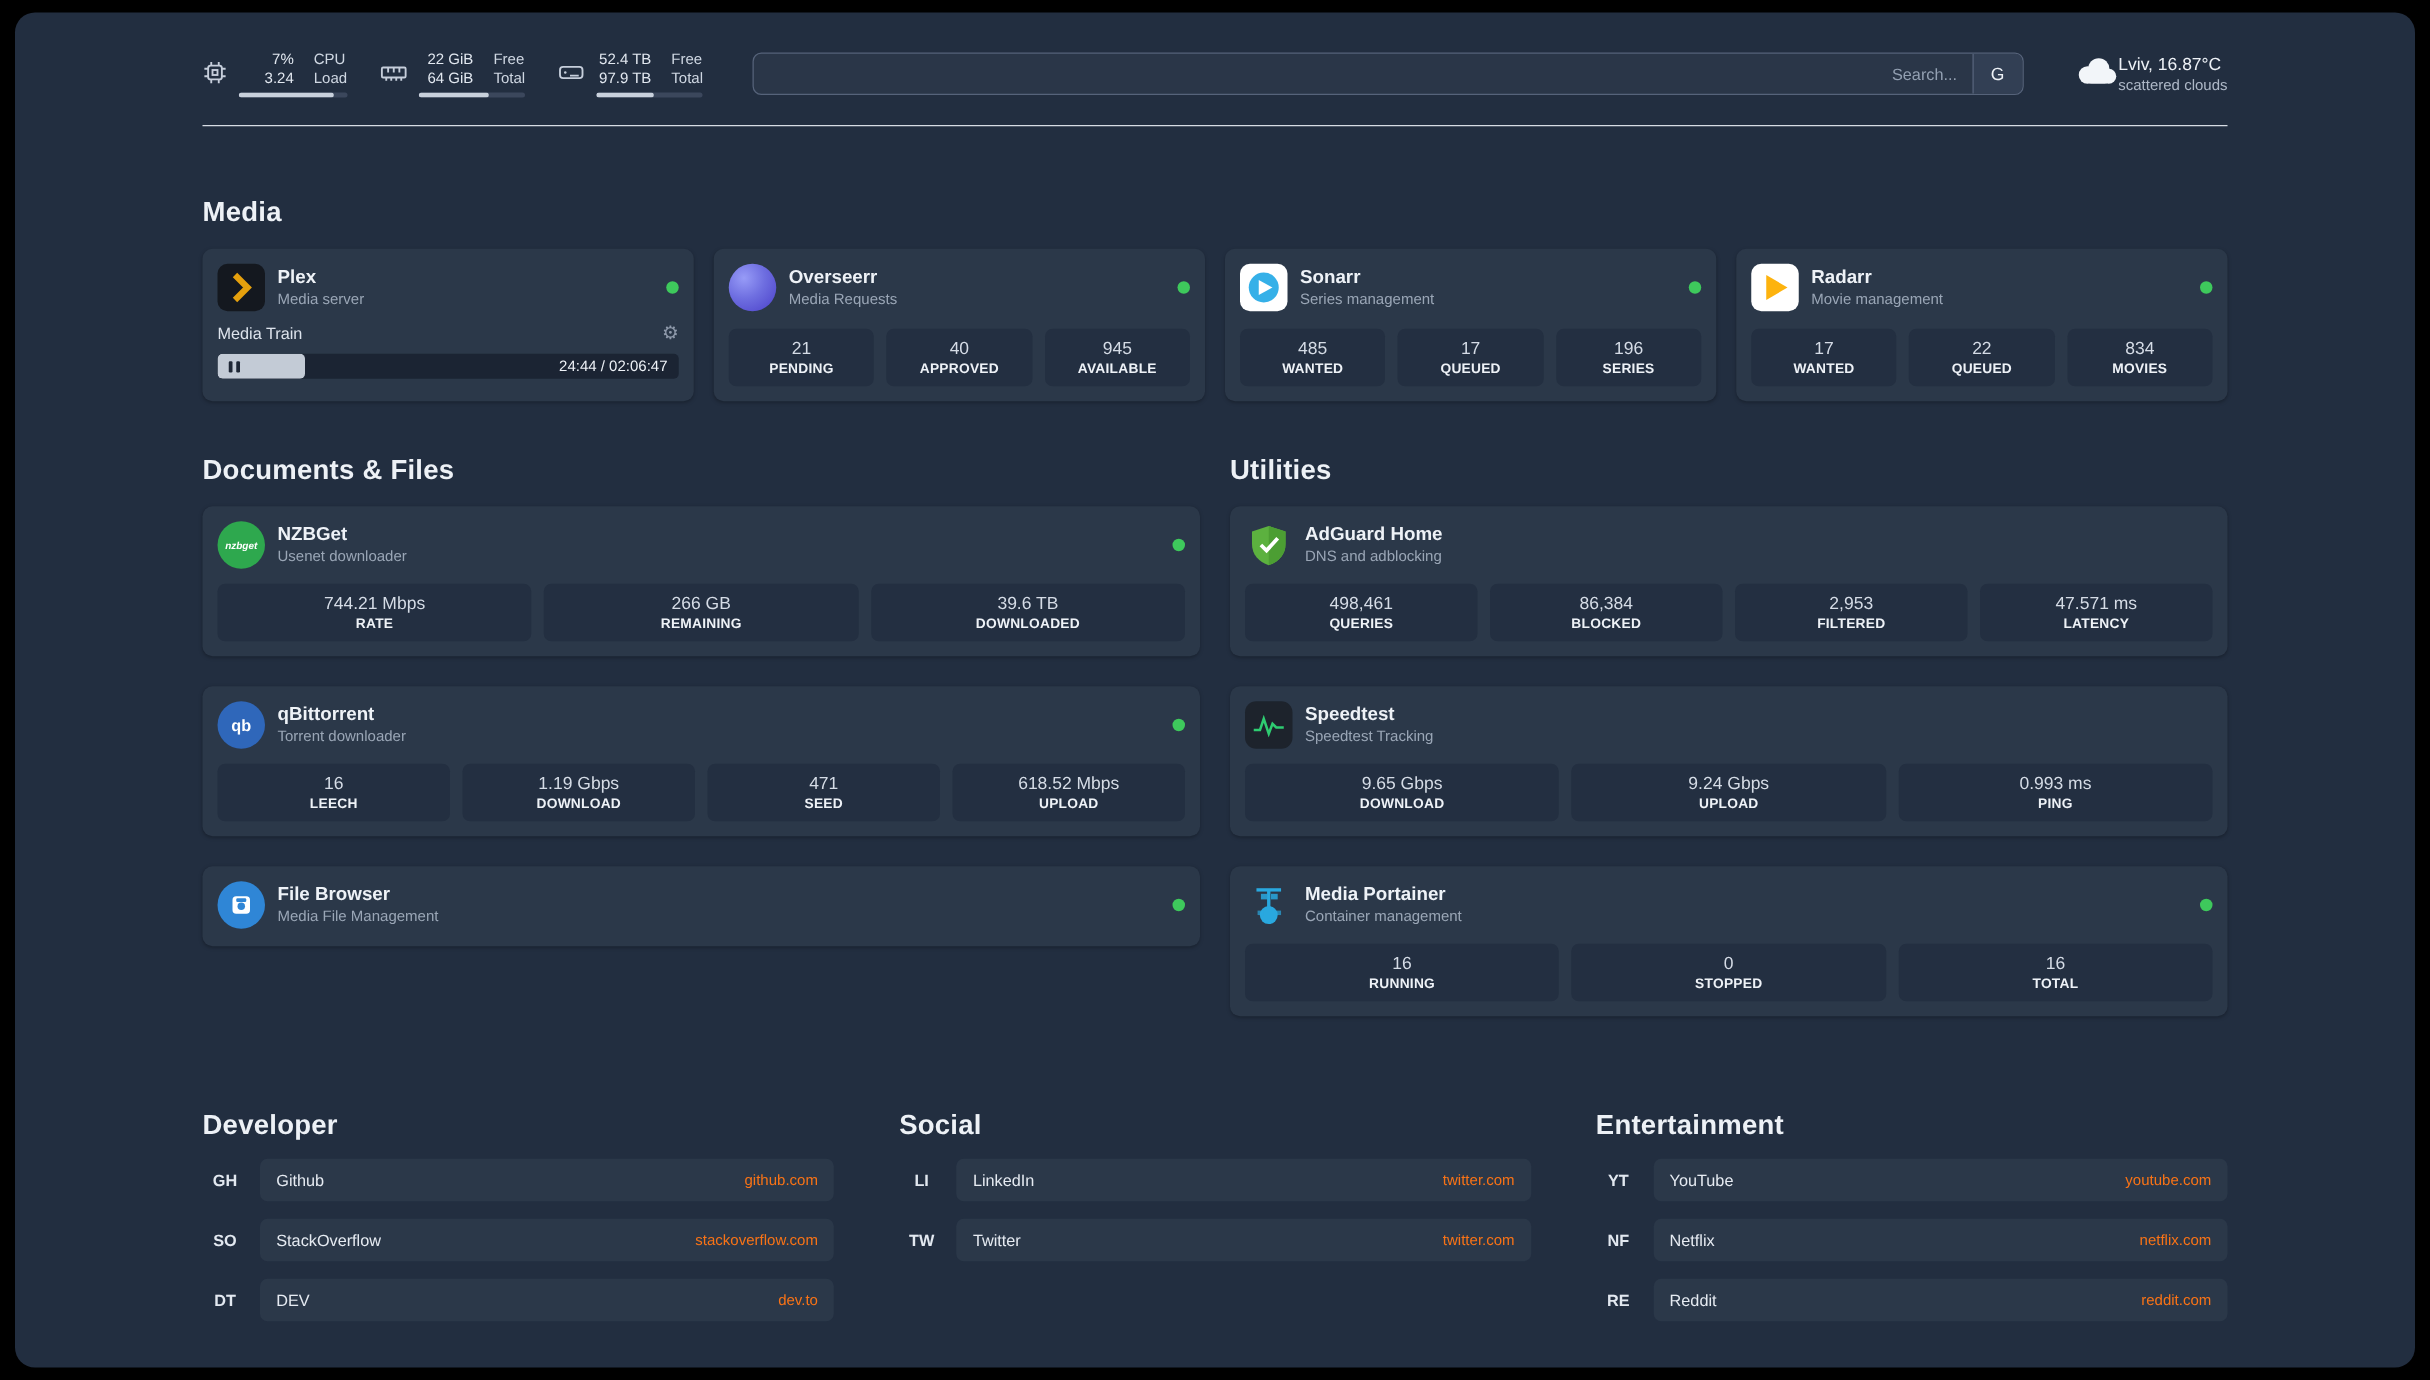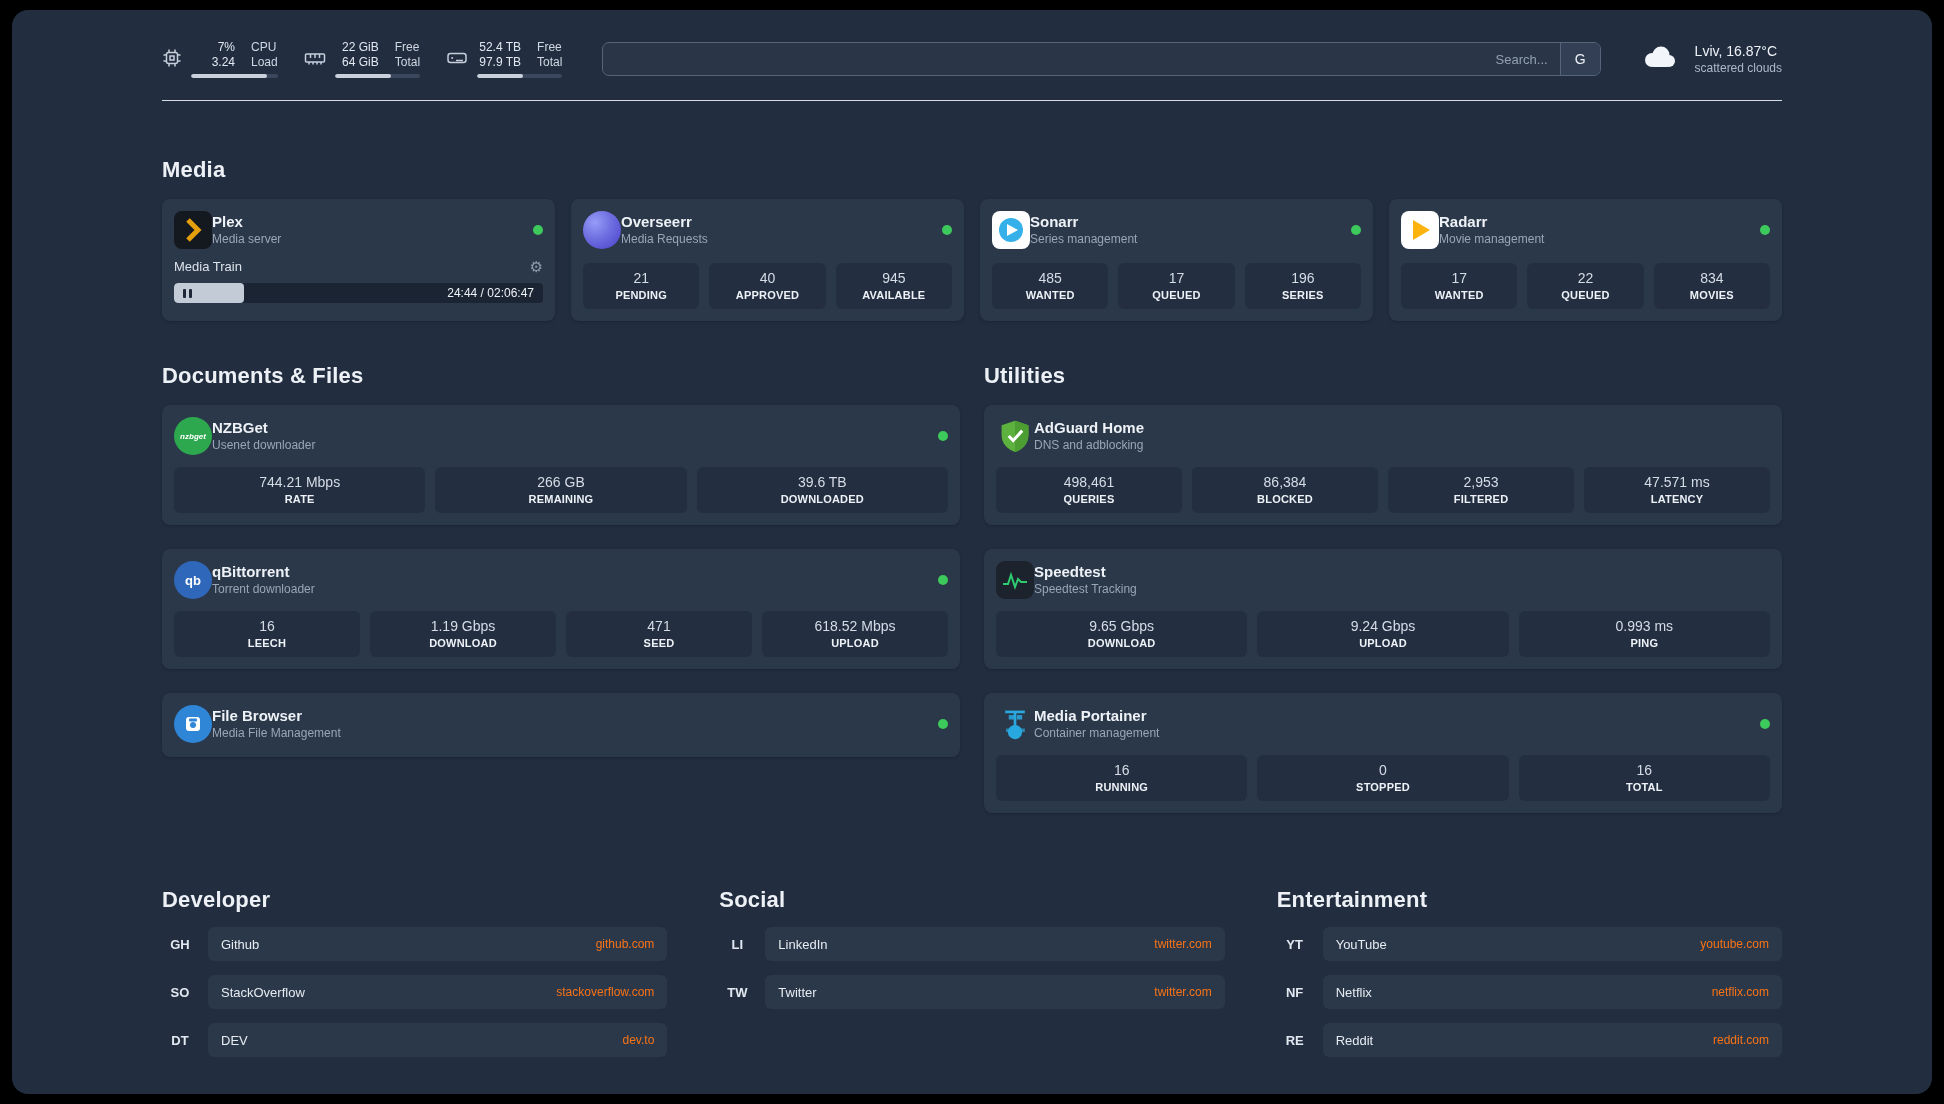--- a/index.html
+++ b/index.html
@@ -15,34 +15,34 @@
   .w-val { text-align:right; color:#e2e8f0; min-width:44px; }
   .w-lab { color:#cfd7e2; }
   .w-bar { margin-top:5px; height:4px; border-radius:2px; background:#3b475c; overflow:hidden; }
   .w-bar i { display:block; height:100%; background:#c9d1dc; border-radius:2px; }
 
   .search { flex:1; display:flex; align-items:stretch; height:34px; margin:0 14px; background:#2a3648; border:1px solid #56637a; border-radius:7px; overflow:hidden; }
   .search input { flex:1; background:transparent; border:none; outline:none; padding:0 12px; font-size:13px; color:#ffffff; font-family:"Liberation Sans",sans-serif;text-align:right; }
   .search input::placeholder { color:#93a0b2; }
   .search .engine { width:40px; border:none; border-left:1px solid #56637a; background:#323f54; color:#eef2f7; font-size:14px; cursor:pointer; }
 
-  .weather { display:flex; align-items:center; gap:18px; }
+  .weather { display:flex; align-items:center; gap:0; }
   .weather .lines div:first-child { font-size:14px; color:#eef2f7; }
   .weather .lines div:last-child { font-size:12px; color:#aeb8c7; margin-top:2px; }
 
   .divider { margin-top:18px; border-bottom:1px solid #d7dce4; }
 
   
   h2.section-title { font-size:22px; font-weight:600; color:#edf1f6; letter-spacing:.2px; }
   .media-section { margin-top:56px; }
   .media-grid { display:grid; grid-template-columns:repeat(4,1fr); gap:16px; margin-top:16px; }
 
   .card { background:#2b3849; border-radius:8px; padding:12px; display:flex; flex-direction:column; box-shadow:0 1px 3px rgba(0,0,0,.25); min-height:64px; }
   .card.tall { min-height:122px; }
-  .card-head { display:flex; align-items:center; }
+  .card-head { display:flex; align-items:center; gap:10px; }
   .app-icon { width:38px; height:38px; flex:none; display:flex; align-items:center; justify-content:center; border-radius:8px; }
   .app-meta { line-height:1.1; }
   .app-name { font-size:15px; font-weight:600; color:#eef2f7; }
   .app-sub { font-size:12px; color:#9aa6b6; margin-top:3px; }
   .dot { margin-left:auto; width:10px; height:10px; border-radius:50%; background:#3ec95c; flex:none; }
 
   .stats { display:flex; gap:10px; margin-top:auto; padding-top:12px; }
   .stat { flex:1; background:#232f41; border-radius:6px; padding:7px 4px 8px; text-align:center; }
   .stat-value { font-size:14px; color:#d5dce6; }
   .stat-label { font-size:11px; font-weight:700; color:#eef2f7; margin-top:3px; letter-spacing:.2px; }

